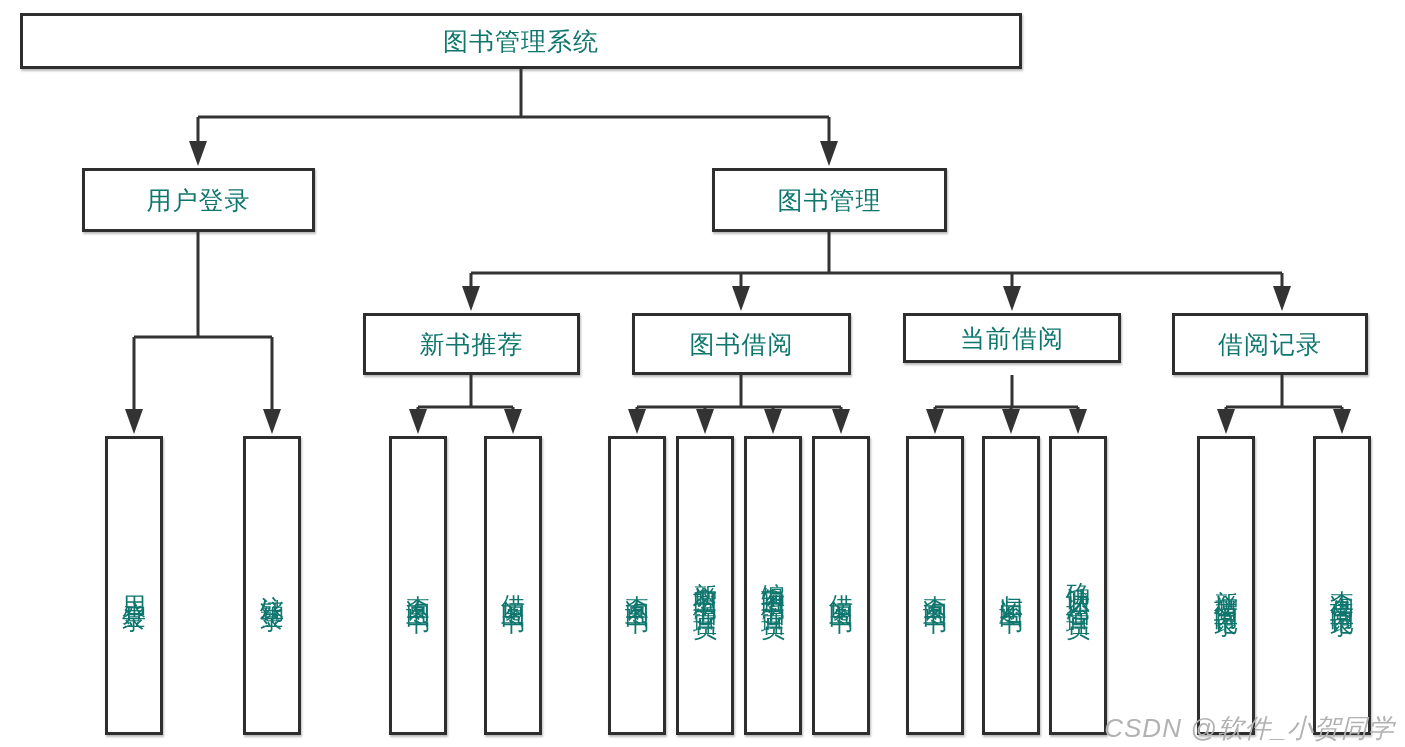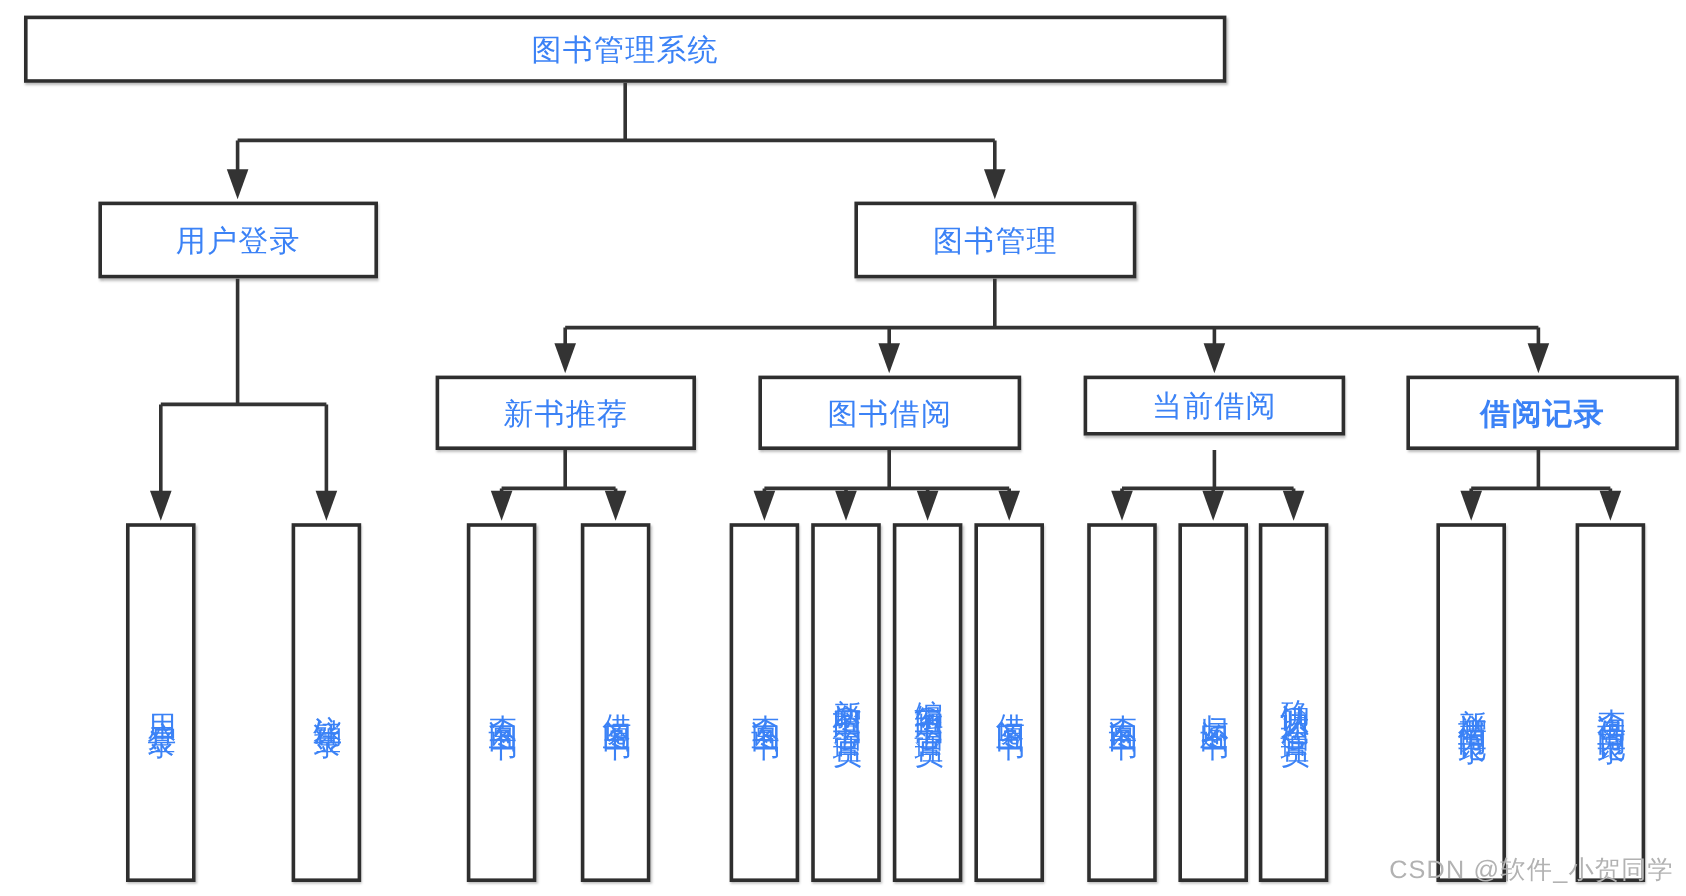--- a/index.html
+++ b/index.html
@@ -22,63 +22,64 @@
     pointer-events: none;
   }
   .node {
     position: absolute;
     box-sizing: border-box;
     background: #ffffff;
     border: 3px solid #2e2e2e;
     display: flex;
     align-items: center;
     justify-content: center;
-    color: #3b82f6;
+    color: #0f766e;
     box-shadow: 1px 2px 2px rgba(60,60,60,0.35);
   }
   .h-node { font-size: 25px; letter-spacing: 1px; white-space: nowrap; }
   .v-node {
     writing-mode: vertical-rl;
     text-orientation: mixed;
     font-size: 24px;
     letter-spacing: 5px;
     line-height: 1;
     width: 58px;
     top: 436px;
     height: 299px;
   }
   
   #b-root      { left: 20px;   top: 13px;  width: 1002px; height: 56px; }
   #b-login     { left: 82px;   top: 168px; width: 233px;  height: 64px; }
   #b-mgmt      { left: 712px;  top: 168px; width: 235px;  height: 64px; }
   #b-newbook   { left: 363px;  top: 313px; width: 217px;  height: 62px; }
   #b-bookbrw   { left: 632px;  top: 313px; width: 219px;  height: 62px; text-align: center; }
   #b-current   { left: 903px;  top: 313px; width: 218px;  height: 50px; }
-  #b-record    { left: 1172px; top: 313px; width: 227px;  height: 62px; font-weight: bold; }
+  #b-record    { left: 1172px; top: 313px; width: 196px;  height: 62px; }
   #l-ul  { left: 105px;  }
   #l-lo  { left: 243px;  }
   #l-nb1 { left: 389px;  }
   #l-nb2 { left: 484px;  }
   #l-bb1 { left: 608px;  }
   #l-bb2 { left: 676px;  }
   #l-bb3 { left: 744px;  }
   #l-bb4 { left: 812px;  }
   #l-cb1 { left: 906px;  }
   #l-cb2 { left: 982px;  }
   #l-cb3 { left: 1049px; }
   #l-br1 { left: 1197px; }
   #l-br2 { left: 1313px; }
   #watermark {
     position: absolute;
     right: 10px;
     top: 711px;
-    font-size: 21px;
+    font-size: 26px;
     color: #b2b2b2;
     letter-spacing: 1px;
     white-space: nowrap;
+    font-style: italic;
   }
   .wire { stroke: #333333; stroke-width: 3; fill: none; }
   .head { fill: #333333; stroke: none; }
 </style>
 </head>
 <body>
 
 <div id="canvas">
 
   <svg id="wires" viewBox="0 0 1405 747" xmlns="http://www.w3.org/2000/svg">

